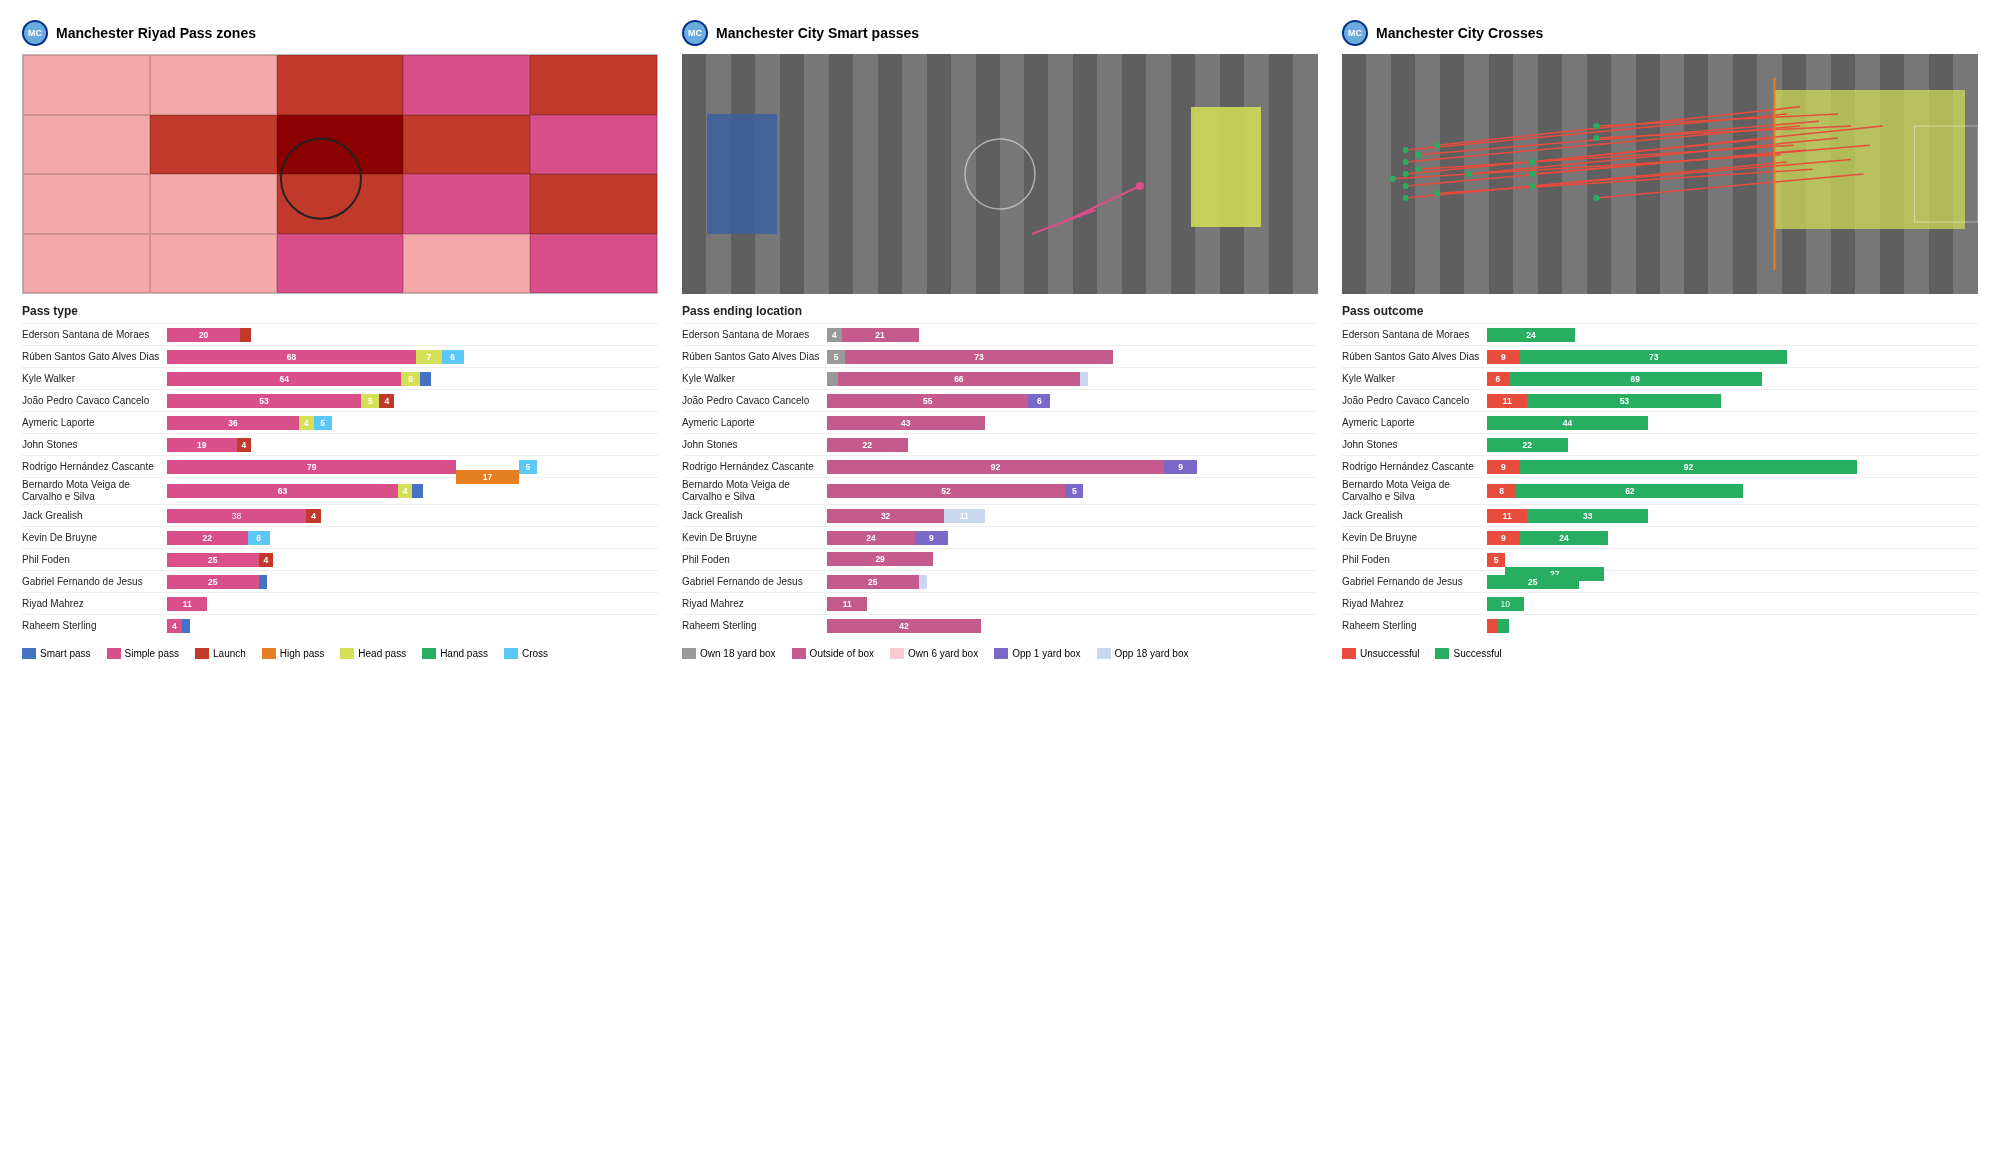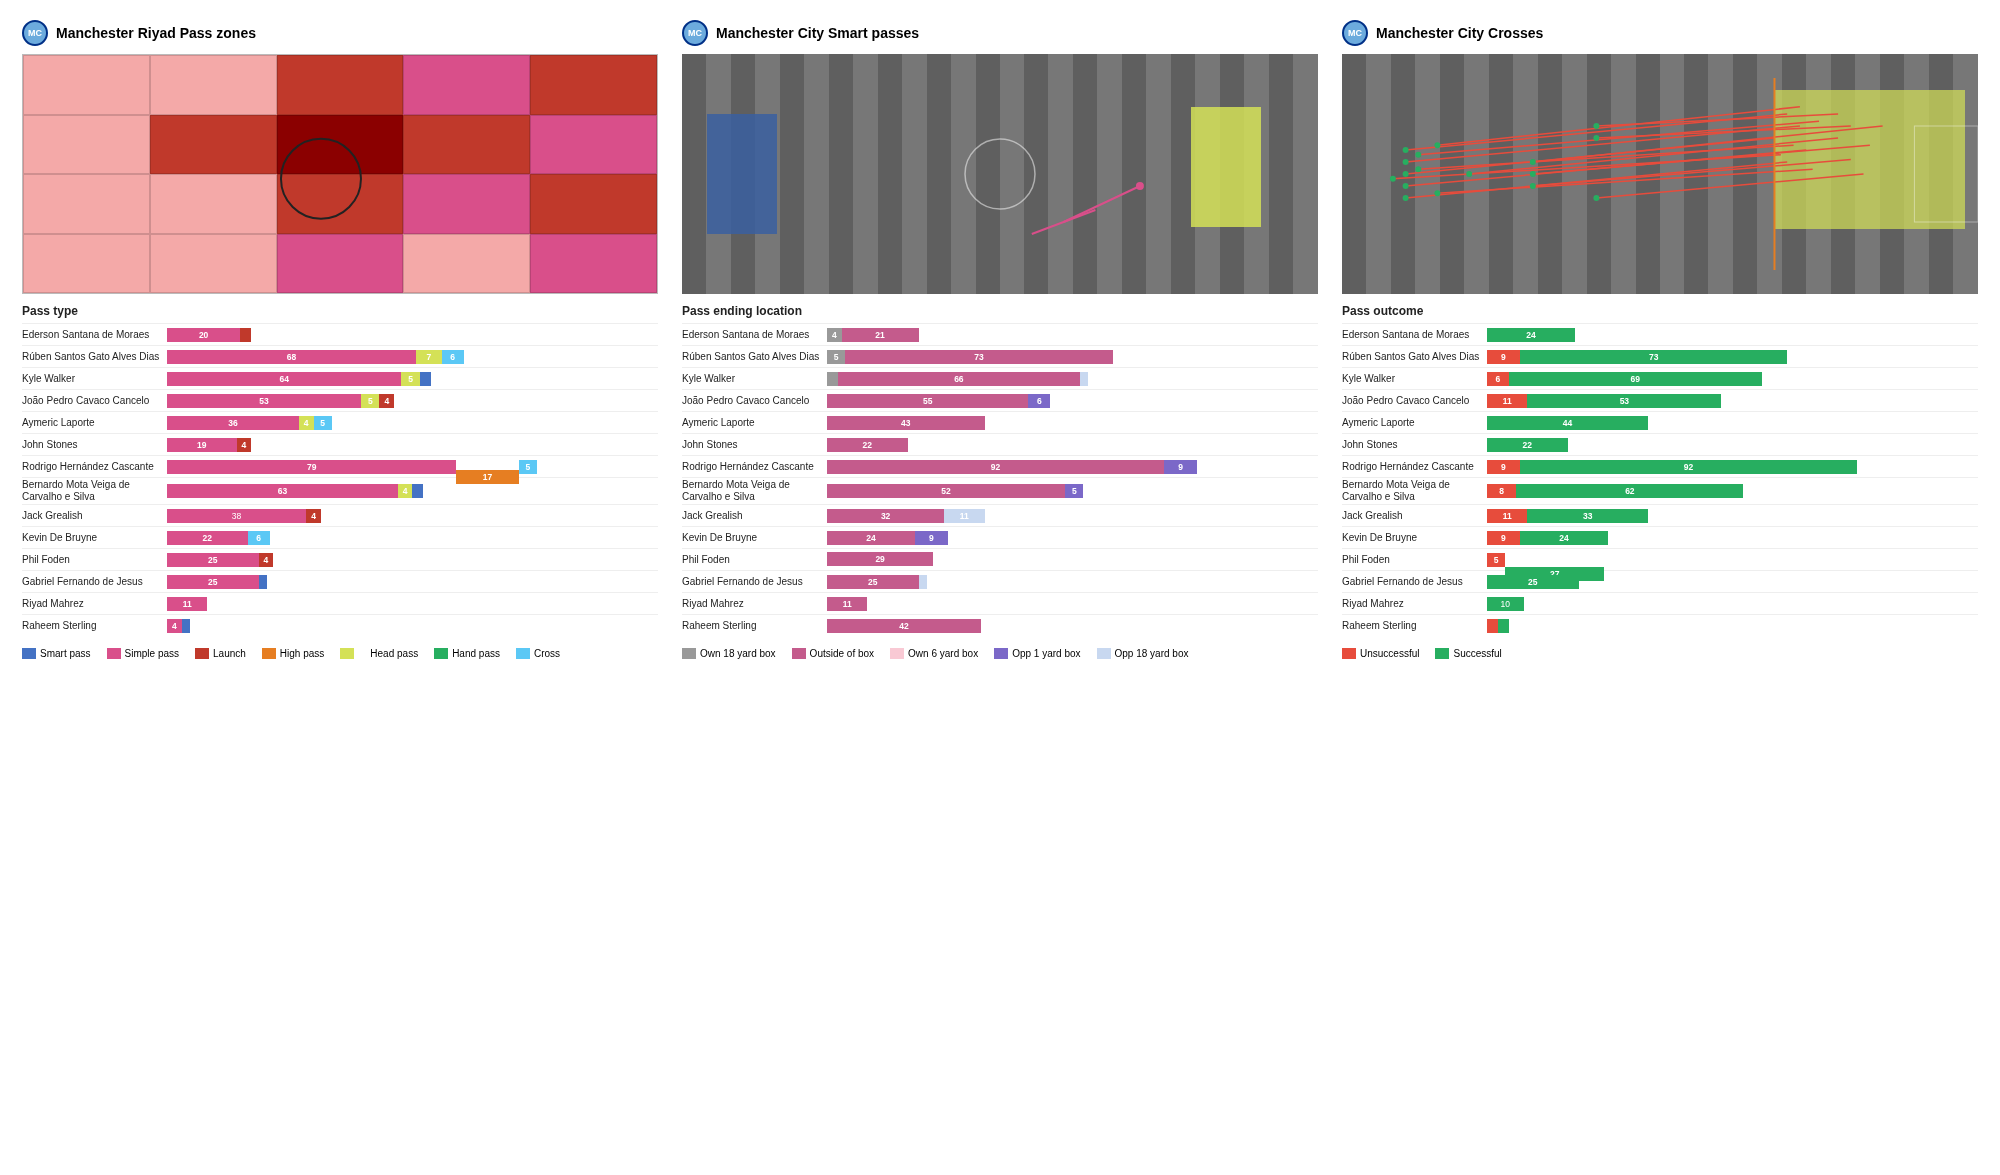--- a/index.html
+++ b/index.html
@@ -170,21 +170,21 @@
           <span>Simple pass</span>
         </div>
         <div style="display: flex; align-items: center; gap: 4px;">
           <div style="width: 14px; height: 11px; background: rgb(192, 57, 43); flex-shrink: 0;"></div>
           <span>Launch</span>
         </div>
         <div style="display: flex; align-items: center; gap: 4px;">
           <div style="width: 14px; height: 11px; background: rgb(230, 126, 34); flex-shrink: 0;"></div>
           <span>High pass</span>
         </div>
-        <div style="display: flex; align-items: center; gap: 16px;">
+        <div style="display: flex; align-items: center; gap: 4px;">
           <div style="width: 14px; height: 11px; background: rgb(212, 225, 87); flex-shrink: 0;"></div>
           <span>Head pass</span>
         </div>
         <div style="display: flex; align-items: center; gap: 4px;">
           <div style="width: 14px; height: 11px; background: rgb(39, 174, 96); flex-shrink: 0;"></div>
           <span>Hand pass</span>
         </div>
         <div style="display: flex; align-items: center; gap: 4px;">
           <div style="width: 14px; height: 11px; background: rgb(91, 200, 245); flex-shrink: 0;"></div>
           <span>Cross</span>

